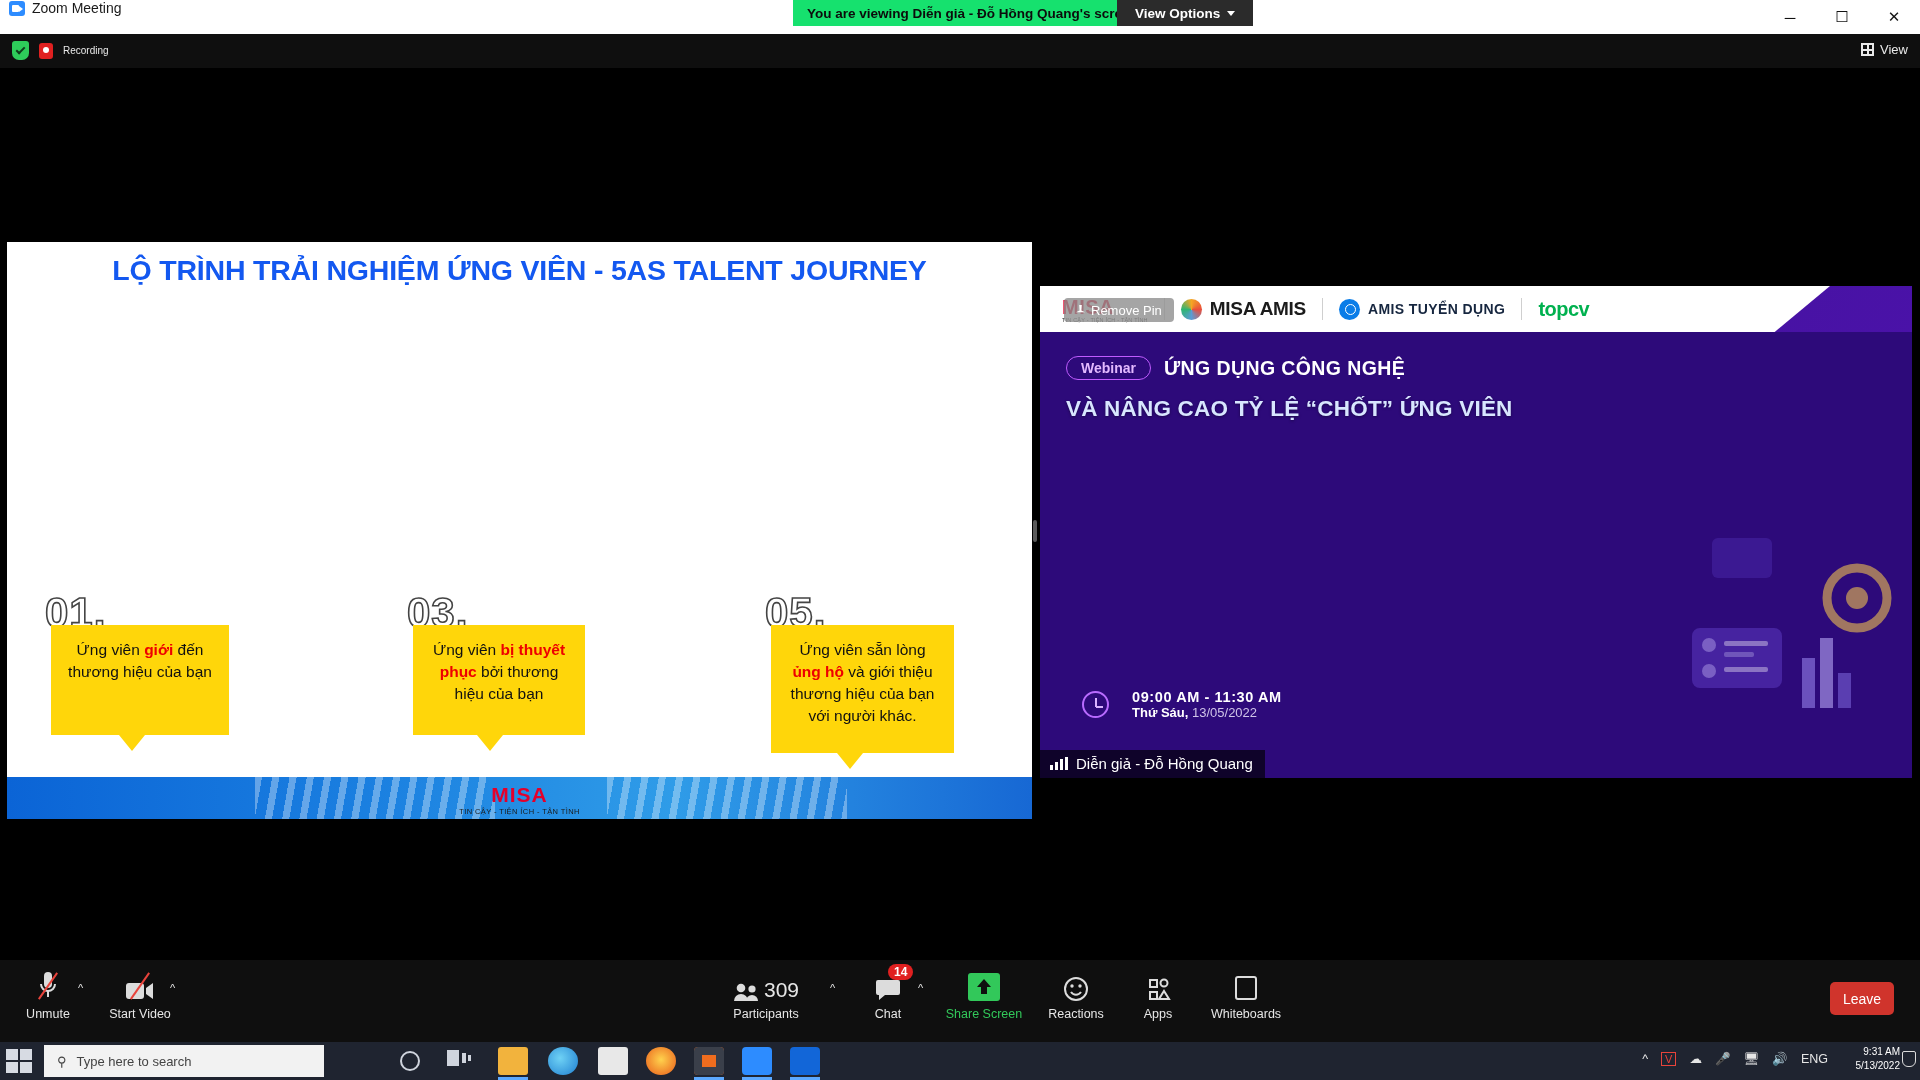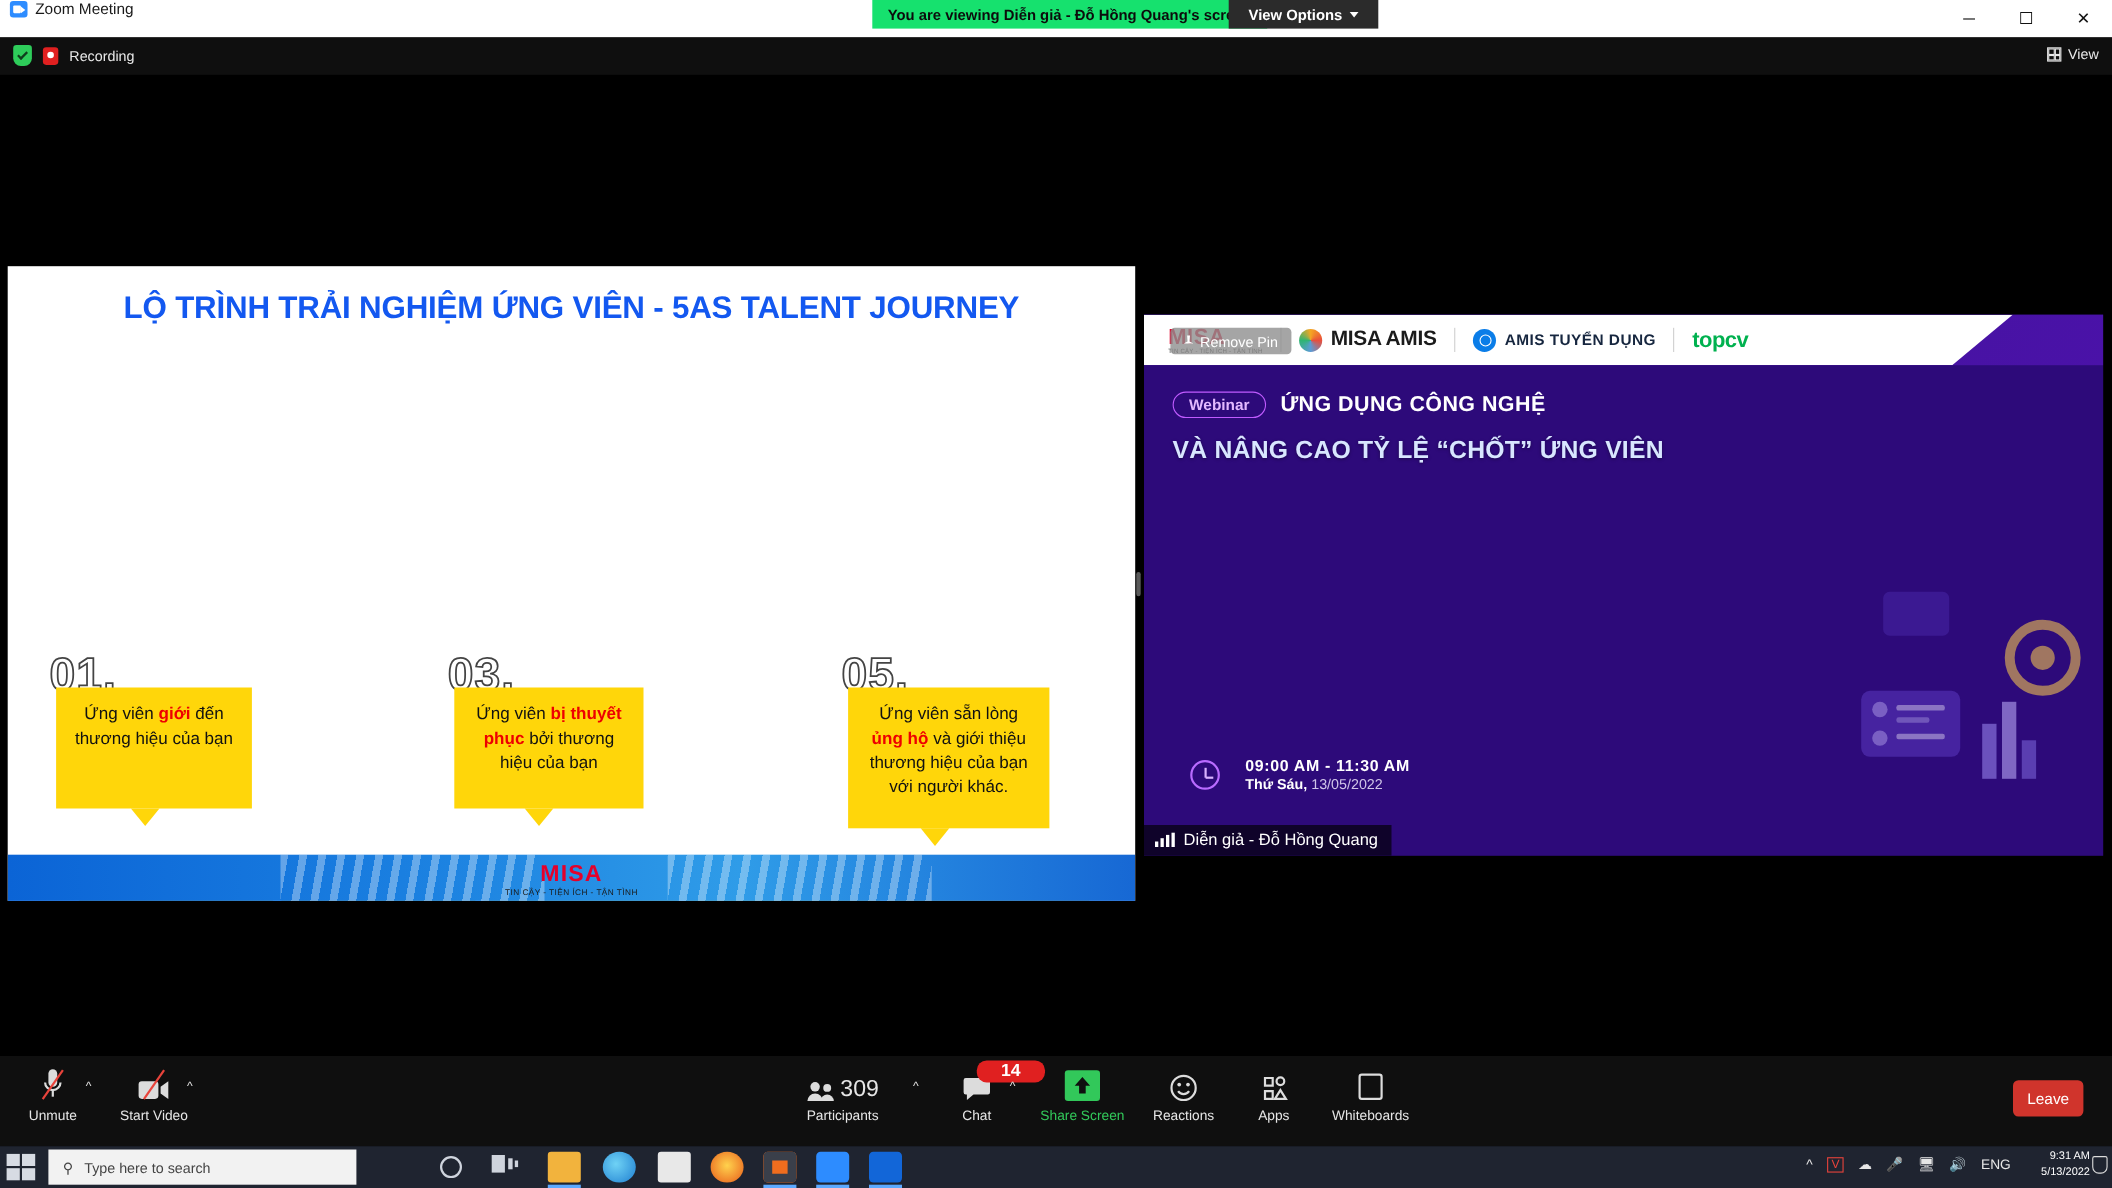--- a/index.html
+++ b/index.html
@@ -30,31 +30,31 @@
 
   
   #topstrip { position:absolute; left:0; top:34px; width:1920px; height:34px; background:#0f0f0f; }
   #rec-wrap { position:absolute; left:12px; top:7px; display:flex; align-items:center; gap:10px; }
   #shield { width:17px; height:19px; background:#2ecc5a; border-radius:3px 3px 7px 7px; position:relative; }
   #shield:after { content:""; position:absolute; left:4px; top:6px; width:7px; height:3px;
     border-left:2px solid #0f3d1c; border-bottom:2px solid #0f3d1c; transform:rotate(-45deg); }
   #rec-dot { width:14px; height:16px; background:#e02020; border-radius:3px; position:relative; }
   #rec-dot:after { content:""; position:absolute; left:4px; top:4px; width:6px; height:6px;
     background:#fff; border-radius:50%; }
-  #rec-label { color:#e9e9e9; font-size:13px; }
+  #rec-label { color:#e9e9e9; font-size:10px; }
   #view-btn { position:absolute; right:12px; top:8px; display:flex; align-items:center; gap:6px;
     color:#e9e9e9; font-size:13px; }
   #view-btn .gi { width:13px; height:13px; border:1.6px solid #e9e9e9; display:grid;
     grid-template-columns:1fr 1fr; grid-template-rows:1fr 1fr; }
   #view-btn .gi i { border:0.7px solid #e9e9e9; }
 
   
   #slide { position:absolute; left:7px; top:242px; width:1025px; height:577px;
     background:#fff; overflow:hidden; }
-  #slide-title { position:absolute; top:22px; left:0; width:100%; text-align:center;
+  #slide-title { position:absolute; top:12px; left:0; width:100%; text-align:center;
     color:#1358f0; font-size:28.5px; font-weight:bold; letter-spacing:-0.2px; }
 
   .cbox { position:absolute; background:#FFD60A; }
   .cbox .ctext { padding:14px 13px 10px; font-size:15.5px; line-height:1.42;
     color:#111; text-align:center; }
   .cbox .ctext b { color:#ee0000; font-weight:bold; }
   .num { position:absolute; font-size:42px; font-weight:bold; color:transparent;
     -webkit-text-stroke:1.6px #444; letter-spacing:1px; line-height:1; font-family:"Liberation Sans",sans-serif; }
   .tail-dn { position:absolute; width:0; height:0; border-left:13px solid transparent;
     border-right:13px solid transparent; border-top:16px solid #FFD60A; }
@@ -128,22 +128,22 @@
   
   #controls { position:absolute; left:0; bottom:38px; width:1920px; height:82px; background:#0f0f0f; }
   .ctl { position:absolute; top:8px; display:flex; flex-direction:column; align-items:center;
     gap:5px; color:#e6e6e6; font-size:12.5px; width:96px; }
   .ctl .gl { height:34px; display:flex; align-items:flex-end; justify-content:center; }
   .slash { position:absolute; left:50%; top:2px; width:2px; height:32px; background:#e8433b;
     transform:translateX(-50%) rotate(35deg); }
   .chev { position:absolute; top:22px; color:#e6e6e6; font-size:11px; }
   #leave-btn { position:absolute; right:26px; top:22px; width:64px; height:33px; background:#d0342c;
     color:#fff; font-size:14px; border-radius:5px; display:flex; align-items:center; justify-content:center; }
-  .badge { position:absolute; top:-4px; left:50%; background:#e02020; color:#fff; font-size:16px;
-    border-radius:9px; padding:1px 22px; font-weight:bold; }
+  .badge { position:absolute; top:-4px; left:50%; background:#e02020; color:#fff; font-size:12px;
+    border-radius:9px; padding:1px 6px; font-weight:bold; }
 
   
   #taskbar { position:absolute; left:0; bottom:0; width:1920px; height:38px; background:#1f2430; }
   #start { position:absolute; left:6px; top:7px; width:26px; height:24px;
     display:grid; grid-template-columns:1fr 1fr; grid-template-rows:1fr 1fr; gap:2.5px; }
   #start i { background:#d7dbe3; }
   #searchbox { position:absolute; left:44px; top:3px; width:280px; height:32px; background:#f2f2f2;
     display:flex; align-items:center; gap:10px; padding-left:13px; color:#444; font-size:13px; }
   .tb-icon { position:absolute; top:5px; width:30px; height:28px; border-radius:4px; }
   .tb-active:after { content:""; position:absolute; left:0; bottom:-5px; width:100%; height:3px; background:#5ca9ff; }

